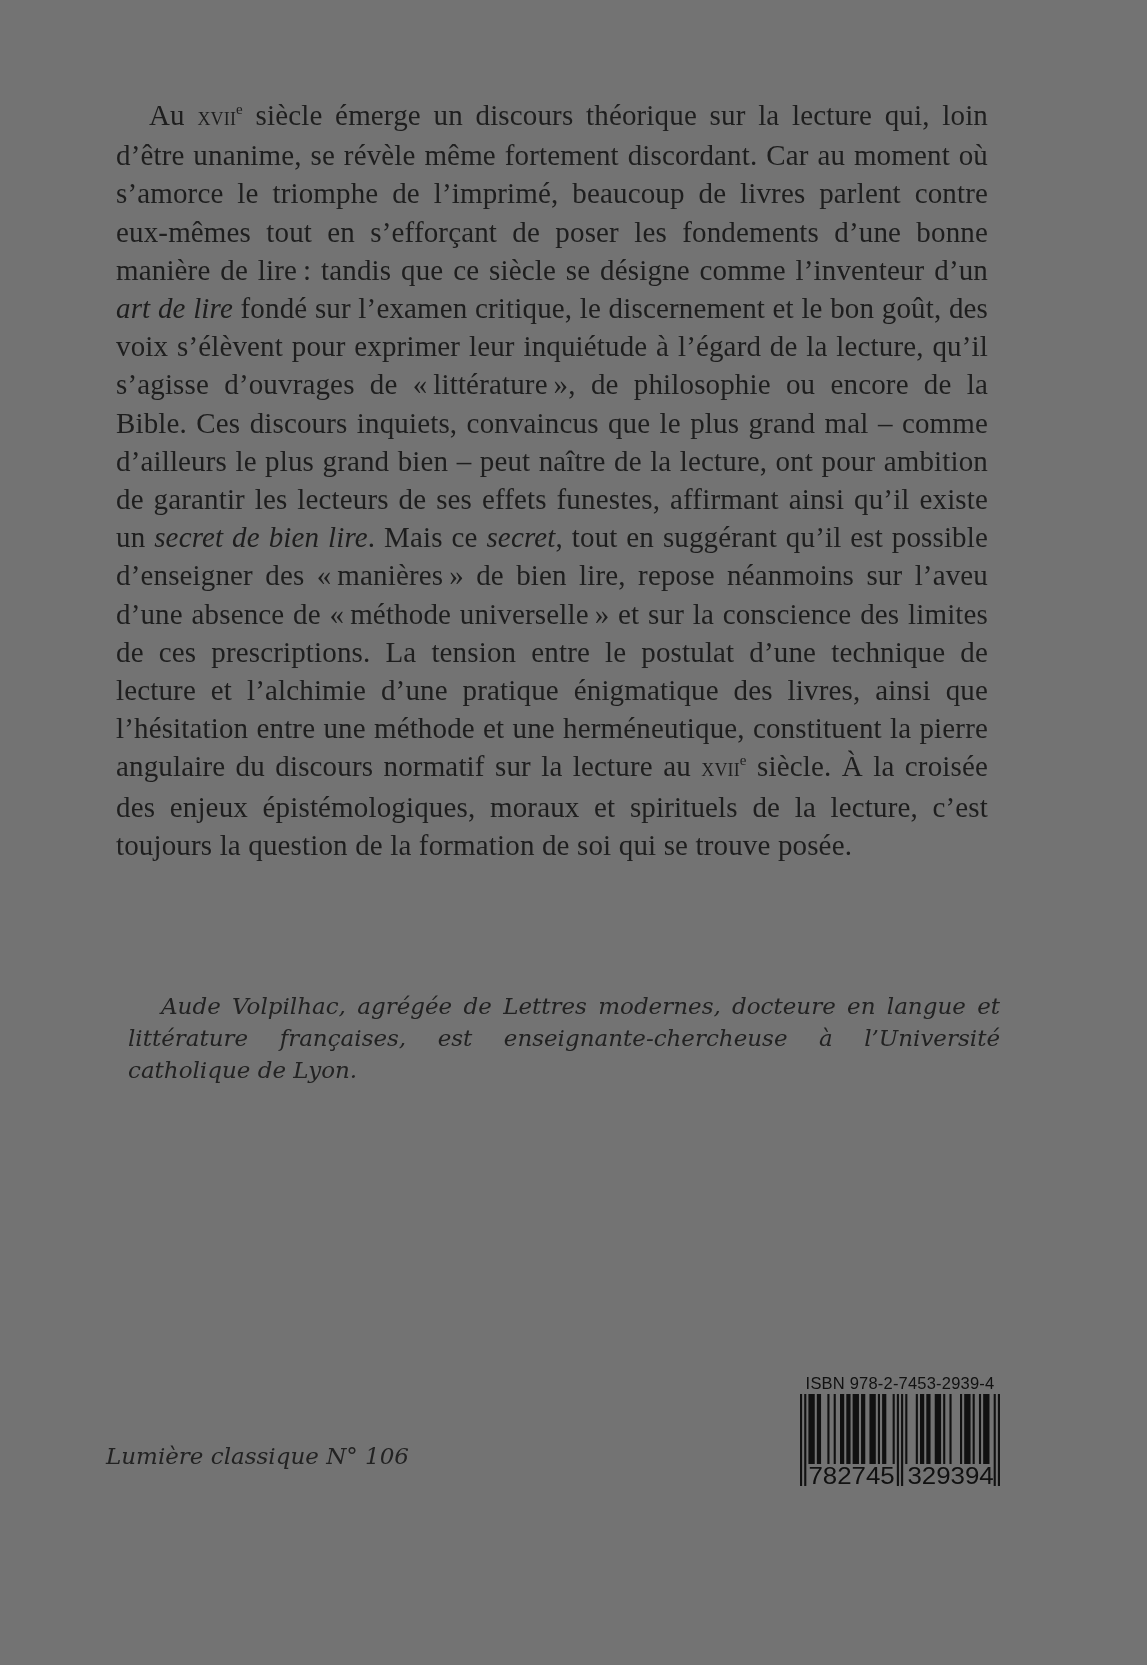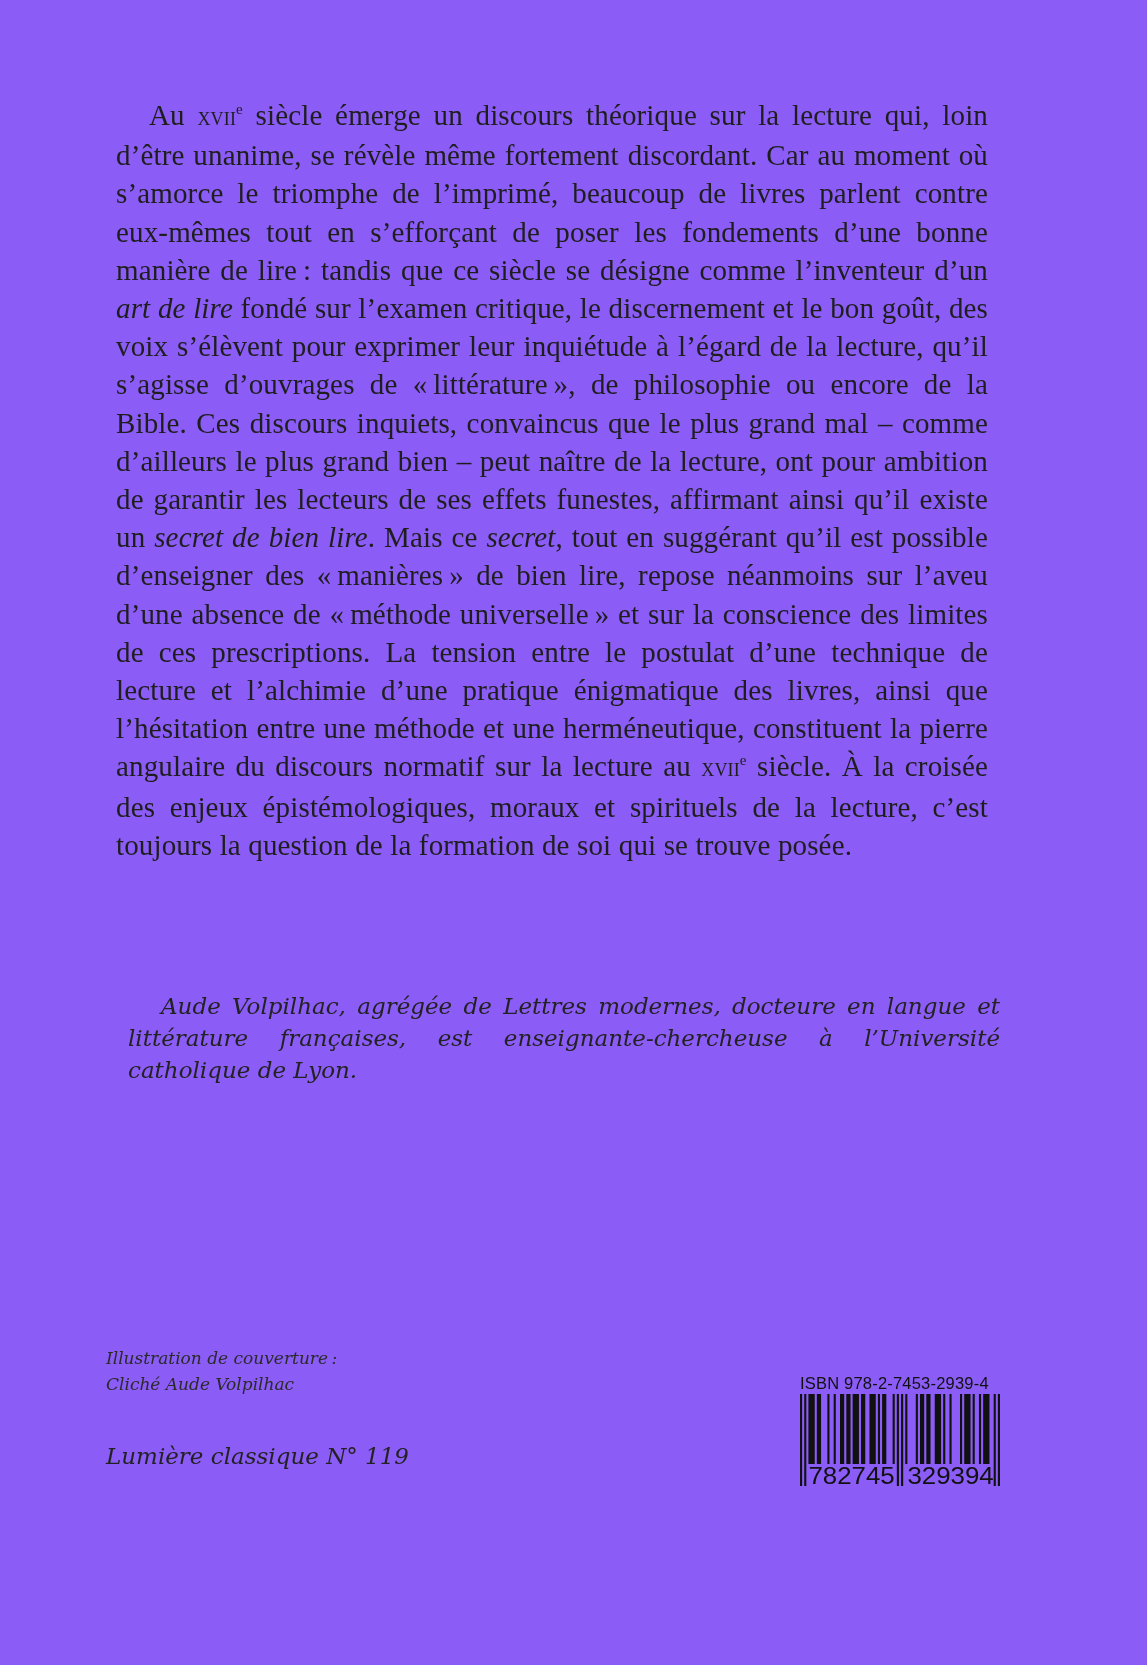--- a/index.html
+++ b/index.html
@@ -12,21 +12,21 @@
       height: 1665px;
       position: relative;
       overflow: hidden;
       color: #1c1c1c;
       font-family: "DejaVu Serif", "Liberation Serif", serif;
     }
     .page {
       position: absolute;
       left: 0; top: 0;
       width: 1147px; height: 1665px;
-      background: #8b5cf6;
+      background: #737373;
     }
     .body-text {
       position: absolute;
       left: 116px;
       top: 96px;
       width: 872px;
       font-family: "Liberation Serif", "DejaVu Serif", serif;
       font-size: 29px;
       line-height: 38.2px;
       text-align: justify;
@@ -91,21 +91,21 @@
       left: 800px;
       top: 1374px;
       width: 200px;
       height: 112px;
     }
     .isbn-text {
       position: absolute;
       left: 0;
       top: 0;
       width: 200px;
-      text-align: left;
+      text-align: center;
       font-family: "Liberation Sans", "DejaVu Sans", sans-serif;
       font-size: 16.5px;
       line-height: 18px;
       letter-spacing: 0.2px;
       color: #111111;
       white-space: nowrap;
     }
     .barcode-svg {
       position: absolute;
       left: 0;
@@ -119,26 +119,22 @@
   </style>
 </head>
 <body>
 
 <div class="page">
 
   <p class="body-text" id="body-text"><span>Au </span><span class="sc">XVII</span><sup>e</sup><span> siècle émerge un discours théorique sur la lecture qui, loin d’être unanime, se révèle même fortement discordant. Car au moment où s’amorce le triomphe de l’imprimé, beaucoup de livres parlent contre eux-mêmes tout en s’efforçant de poser les fondements d’une bonne manière de lire : tandis que ce siècle se désigne comme l’inventeur d’un </span><em>art de lire</em><span> fondé sur l’examen critique, le discernement et le bon goût, des voix s’élèvent pour exprimer leur inquiétude à l’égard de la lecture, qu’il s’agisse d’ouvrages de « littérature », de philosophie ou encore de la Bible. Ces discours inquiets, convaincus que le plus grand mal – comme d’ailleurs le plus grand bien – peut naître de la lecture, ont pour ambition de garantir les lecteurs de ses effets funestes, affirmant ainsi qu’il existe un </span><em>secret de bien lire</em><span>. Mais ce </span><em>secret</em><span>, tout en suggérant qu’il est possible d’enseigner des « manières » de bien lire, repose néanmoins sur l’aveu d’une absence de « méthode universelle » et sur la conscience des limites de ces prescriptions. La tension entre le postulat d’une technique de lecture et l’alchimie d’une pratique énigmatique des livres, ainsi que l’hésitation entre une méthode et une herméneutique, constituent la pierre angulaire du discours normatif sur la lecture au </span><span class="sc">XVII</span><sup>e</sup><span> siècle. À la croisée des enjeux épistémologiques, moraux et spirituels de la lecture, c’est toujours la question de la formation de soi qui se trouve posée.</span></p>
 
   <p class="bio">Aude Volpilhac, agrégée de Lettres modernes, docteure en langue et littérature françaises, est enseignante-chercheuse à l’Université catholique de Lyon.</p>
 
-  <div class="credit">
-    <div>Illustration de couverture :</div>
-    <div>Cliché Aude Volpilhac</div>
-  </div>
 
-  <div class="series">Lumière classique N° 119</div>
+  <div class="series">Lumière classique N° 106</div>
 
   <div class="barcode-block">
     <div class="isbn-text">ISBN 978-2-7453-2939-4</div>
     <svg class="barcode-svg" id="barcode-svg" width="200" height="92" viewBox="0 0 200 92">
       <g id="bars">
           <rect x="0.00" y="0" width="2.11" height="92" fill="#111111"></rect>
           <rect x="4.21" y="0" width="2.11" height="92" fill="#111111"></rect>
           <rect x="8.42" y="0" width="6.32" height="70" fill="#111111"></rect>
           <rect x="16.84" y="0" width="4.21" height="70" fill="#111111"></rect>
           <rect x="27.37" y="0" width="2.11" height="70" fill="#111111"></rect>

